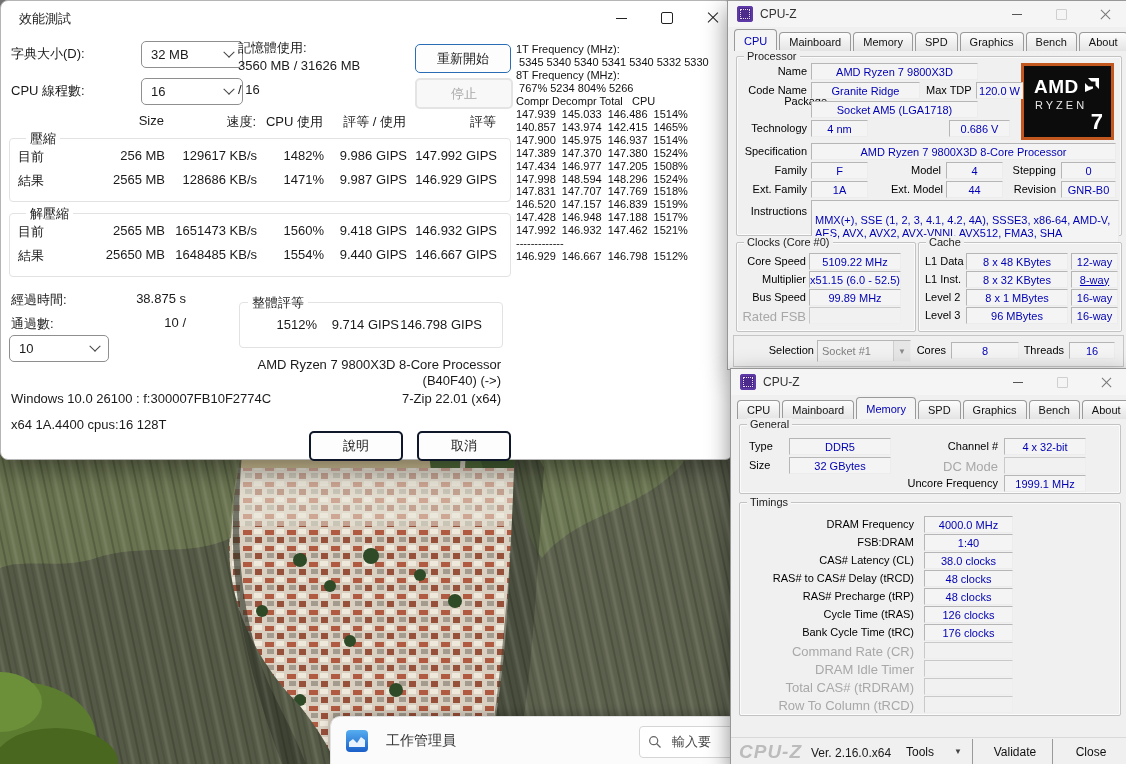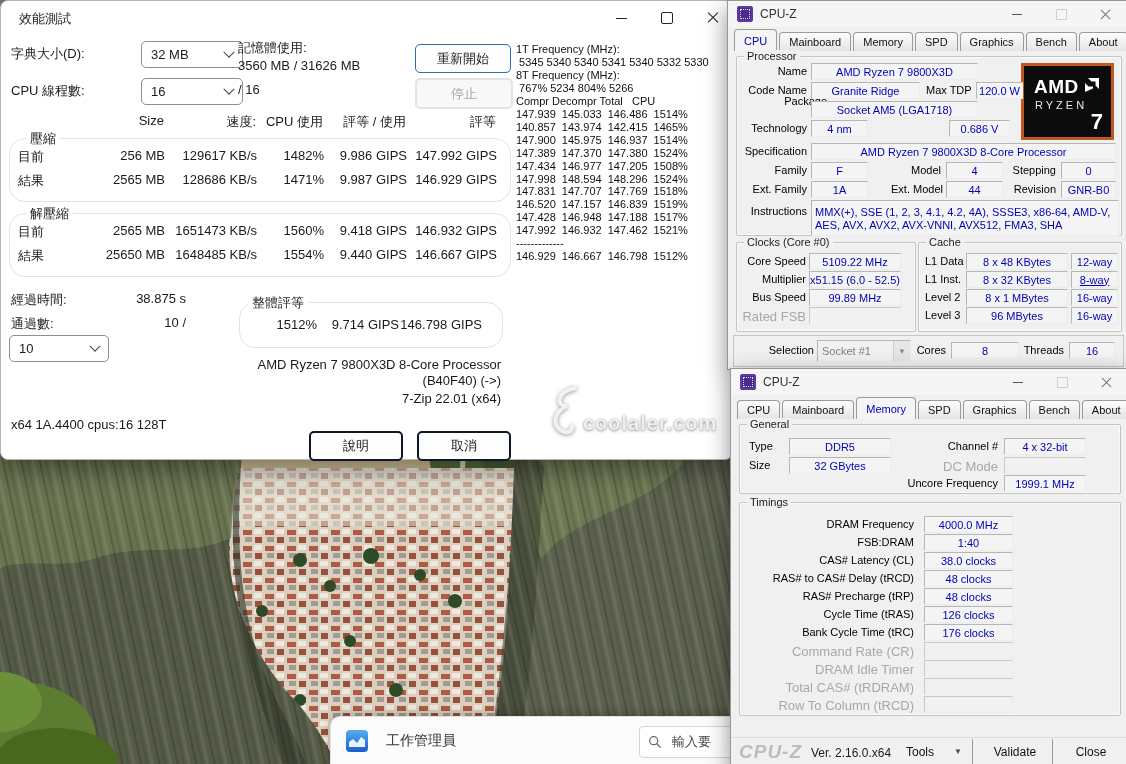--- a/index.html
+++ b/index.html
@@ -25,21 +25,21 @@
 
   .combo{border:1px solid #8f8f8f;border-radius:5px;background:#fff;display:flex;
     align-items:center;justify-content:space-between;padding:0 9px;font-size:13px;}
   .chev{width:7px;height:7px;border-right:1.4px solid #444;border-bottom:1.4px solid #444;
     transform:rotate(45deg) translate(-2px,-2px);}
   .btn{border:2px solid #0f172a;border-radius:5px;background:#fdfdfd;display:flex;
     align-items:center;justify-content:center;font-size:13px;cursor:default;}
   .btn.default{border:1.6px solid #2a6db5;}
   .btn.disabled{color:#a6a6a6;background:#f8f8f8;border-color:#e4e4e4;}
 
-  .gb7{border:1px solid #e2e2e2;border-radius:16px;}
+  .gb7{border:1px solid #e2e2e2;border-radius:4px;}
   .gb7 .glabel{position:absolute;top:-9px;left:16px;background:#fff;padding:0 4px;font-size:13px;}
 
   .bgrid{display:grid;grid-template-columns:62px 93px 92px 67px 83px 90px;}
   .bgrid span{text-align:right;font-size:13px;white-space:nowrap;}
   .bgrid .lab{text-align:left;padding-left:8px;}
 
   #freq{left:515px;top:42px;width:212px;height:228px;font-size:11px;line-height:12.95px;
     white-space:pre-wrap;color:#111;}
 
   
@@ -275,20 +275,21 @@
       <span class="glabel" style="left:8px;">整體評等</span>
       <div class="abs" style="left:0;top:14px;width:242px;display:grid;grid-template-columns:77px 82px 83px;">
         <span class="tr" style="font-size:13px;">1512%</span>
         <span class="tr" style="font-size:13px;">9.714 GIPS</span>
         <span class="tr" style="font-size:13px;">146.798 GIPS</span>
       </div>
     </div>
 
     <div class="abs" style="left:240px;top:356px;width:260px;text-align:right;">AMD Ryzen 7 9800X3D 8-Core Processor</div>
     <div class="abs" style="left:240px;top:372px;width:260px;text-align:right;">(B40F40) (-&gt;)</div>
+    <div class="abs" style="left:10px;top:390px;">Windows 10.0 26100 : f:300007FB10F2774C</div>
     <div class="abs" style="left:300px;top:390px;width:200px;text-align:right;">7-Zip 22.01 (x64)</div>
     <div class="abs" style="left:10px;top:416px;">x64 1A.4400 cpus:16 128T</div>
 
     <div class="btn abs" style="left:308px;top:430px;width:90px;height:26px;">說明</div>
     <div class="btn abs" style="left:416px;top:430px;width:90px;height:26px;">取消</div>
   </div>
 
   <div id="zw1" class="abs zwin">
     <div class="ztitle abs">
       <div class="zicon abs">
@@ -347,21 +348,21 @@
     <div class="fld abs" style="left:218px;top:161px;width:55px;">4</div>
     <div class="lbz tr abs" style="left:283px;top:163px;width:45px;">Stepping</div>
     <div class="fld abs" style="left:333px;top:161px;width:53px;">0</div>
     <div class="lbz tr abs" style="left:8px;top:182px;width:71px;">Ext. Family</div>
     <div class="fld abs" style="left:83px;top:180px;width:55px;">1A</div>
     <div class="lbz tr abs" style="left:163px;top:182px;width:50px;">Ext. Model</div>
     <div class="fld abs" style="left:218px;top:180px;width:55px;">44</div>
     <div class="lbz tr abs" style="left:283px;top:182px;width:45px;">Revision</div>
     <div class="fld abs" style="left:333px;top:180px;width:53px;">GNR-B0</div>
     <div class="lbz tr abs" style="left:8px;top:204px;width:71px;">Instructions</div>
-    <div class="fld left abs" style="left:83px;top:199px;width:303px;height:29px;white-space:normal;line-height:13px;align-items:flex-start;padding-top:5px;">MMX(+), SSE (1, 2, 3, 4.1, 4.2, 4A), SSSE3, x86-64, AMD-V, AES, AVX, AVX2, AVX-VNNI, AVX512, FMA3, SHA</div>
+    <div class="fld left abs" style="left:83px;top:199px;width:303px;height:29px;white-space:normal;line-height:13px;align-items:flex-start;padding-top:13px;">MMX(+), SSE (1, 2, 3, 4.1, 4.2, 4A), SSSE3, x86-64, AMD-V, AES, AVX, AVX2, AVX-VNNI, AVX512, FMA3, SHA</div>
 
     <div class="gbz abs" style="left:8px;top:241px;width:178px;height:88px;">
       <span class="glabel">Clocks (Core #0)</span>
     </div>
     <div class="lbz tr abs" style="left:8px;top:254px;width:70px;">Core Speed</div>
     <div class="fld abs" style="left:81px;top:252px;width:90px;">5109.22 MHz</div>
     <div class="lbz tr abs" style="left:8px;top:272px;width:70px;">Multiplier</div>
     <div class="fld abs" style="left:81px;top:270px;width:90px;">x51.15 (6.0 - 52.5)</div>
     <div class="lbz tr abs" style="left:8px;top:290px;width:70px;">Bus Speed</div>
     <div class="fld abs" style="left:81px;top:288px;width:90px;">99.89 MHz</div>
@@ -488,20 +489,14 @@
     <div class="tmtitle abs">工作管理員</div>
     <div id="tmsearch" class="abs">
       <svg width="14" height="14" viewBox="0 0 16 16">
         <circle cx="6.5" cy="6.5" r="4.6" fill="none" stroke="#666" stroke-width="1.4"></circle>
         <line x1="10" y1="10" x2="14.3" y2="14.3" stroke="#666" stroke-width="1.4"></line>
       </svg>
       <span class="ph">輸入要</span>
     </div>
   </div>
 
-  <div id="wm" class="abs">
-    <svg class="abs" style="left:0;top:0;" width="44" height="62" viewBox="0 0 44 62">
-      <path d="M32,6 C14,10 12,24 24,24 C10,30 8,46 22,50 C26,51 30,48 29,44" fill="none" stroke="rgba(244,244,244,0.95)" stroke-width="4" stroke-linecap="round" style="filter:drop-shadow(0 1px 2px rgba(130,130,130,0.9));"></path>
-    </svg>
-    <span class="wtxt">coolaler.com</span>
-  </div>
 
 </div>
 
 </body></html>

